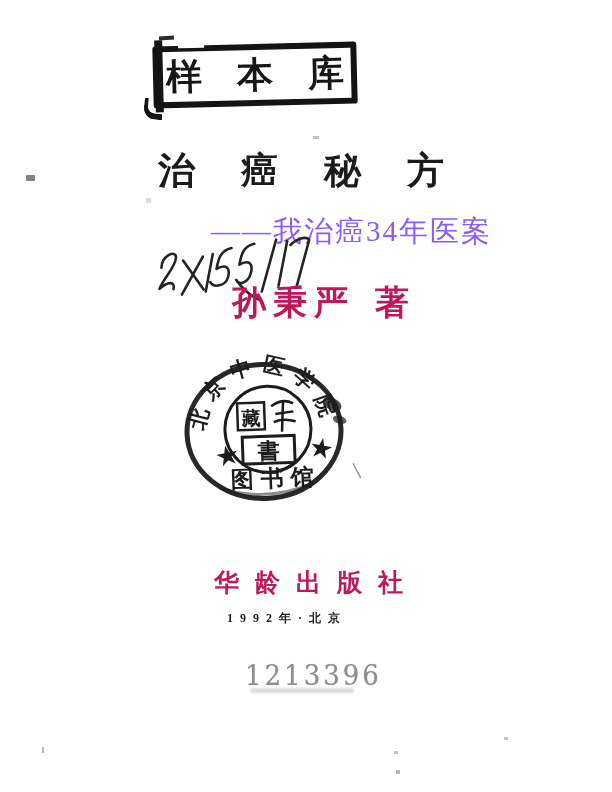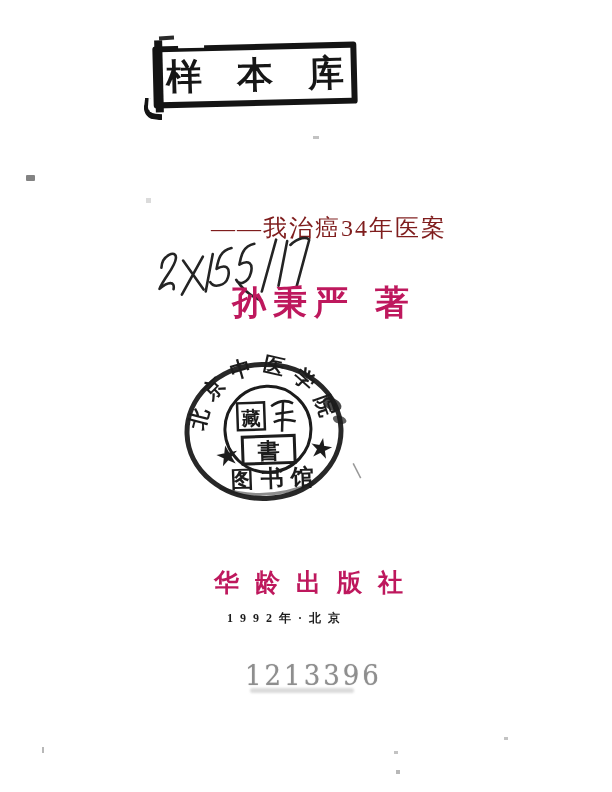--- a/index.html
+++ b/index.html
@@ -54,22 +54,22 @@
 
   
   .book-title {
     position: absolute; left: 158px; top: 146px;
     font-size: 37px; font-weight: bold;
     letter-spacing: 46px; white-space: nowrap;
     color: #1b1b1b;
   }
   .book-subtitle {
     position: absolute; left: 211px; top: 212px;
-    font-size: 24px; letter-spacing: 2px;
-    white-space: nowrap; color: #7f1d1d;
+    font-size: 29px; letter-spacing: 2px;
+    white-space: nowrap; color: #8b5cf6;
   }
 
   
   .author-line {
     position: absolute; left: 232px; top: 280px;
     font-size: 34px; font-weight: bold;
     letter-spacing: 7px; white-space: nowrap; color: #be185d;
   }
   .author-line .role { margin-left: 20px; letter-spacing: 0; }
 
@@ -117,20 +117,21 @@
 <body>
 
 <div class="page">
 
   <div class="sample-stamp">
     <span class="stamp-text">样本库</span>
   </div>
   <div class="stamp-gap"></div>
   <div class="stamp-dash"></div>
 
+  <div class="book-title">治癌秘方</div>
 
   <div class="book-subtitle">——我治癌34年医案</div>
 
   <svg class="handwriting" width="170" height="78" viewBox="0 0 170 78">
     <title>ZJX155/17</title>
     <g stroke="#242424" stroke-width="2.6" fill="none" stroke-linecap="round" stroke-linejoin="round">
       <path d="M14,26 C15,14 30,8 29,17 C28,26 16,36 11,47 C20,40 27,40 25,48"></path>
       <path d="M36,20 L55,50 M56,17 L33,54"></path>
       <path d="M66,15 L57,52"></path>
       <path d="M85,10 C73,12 71,22 69,30 C79,25 83,30 80,39 C77,48 65,49 62,43"></path>

